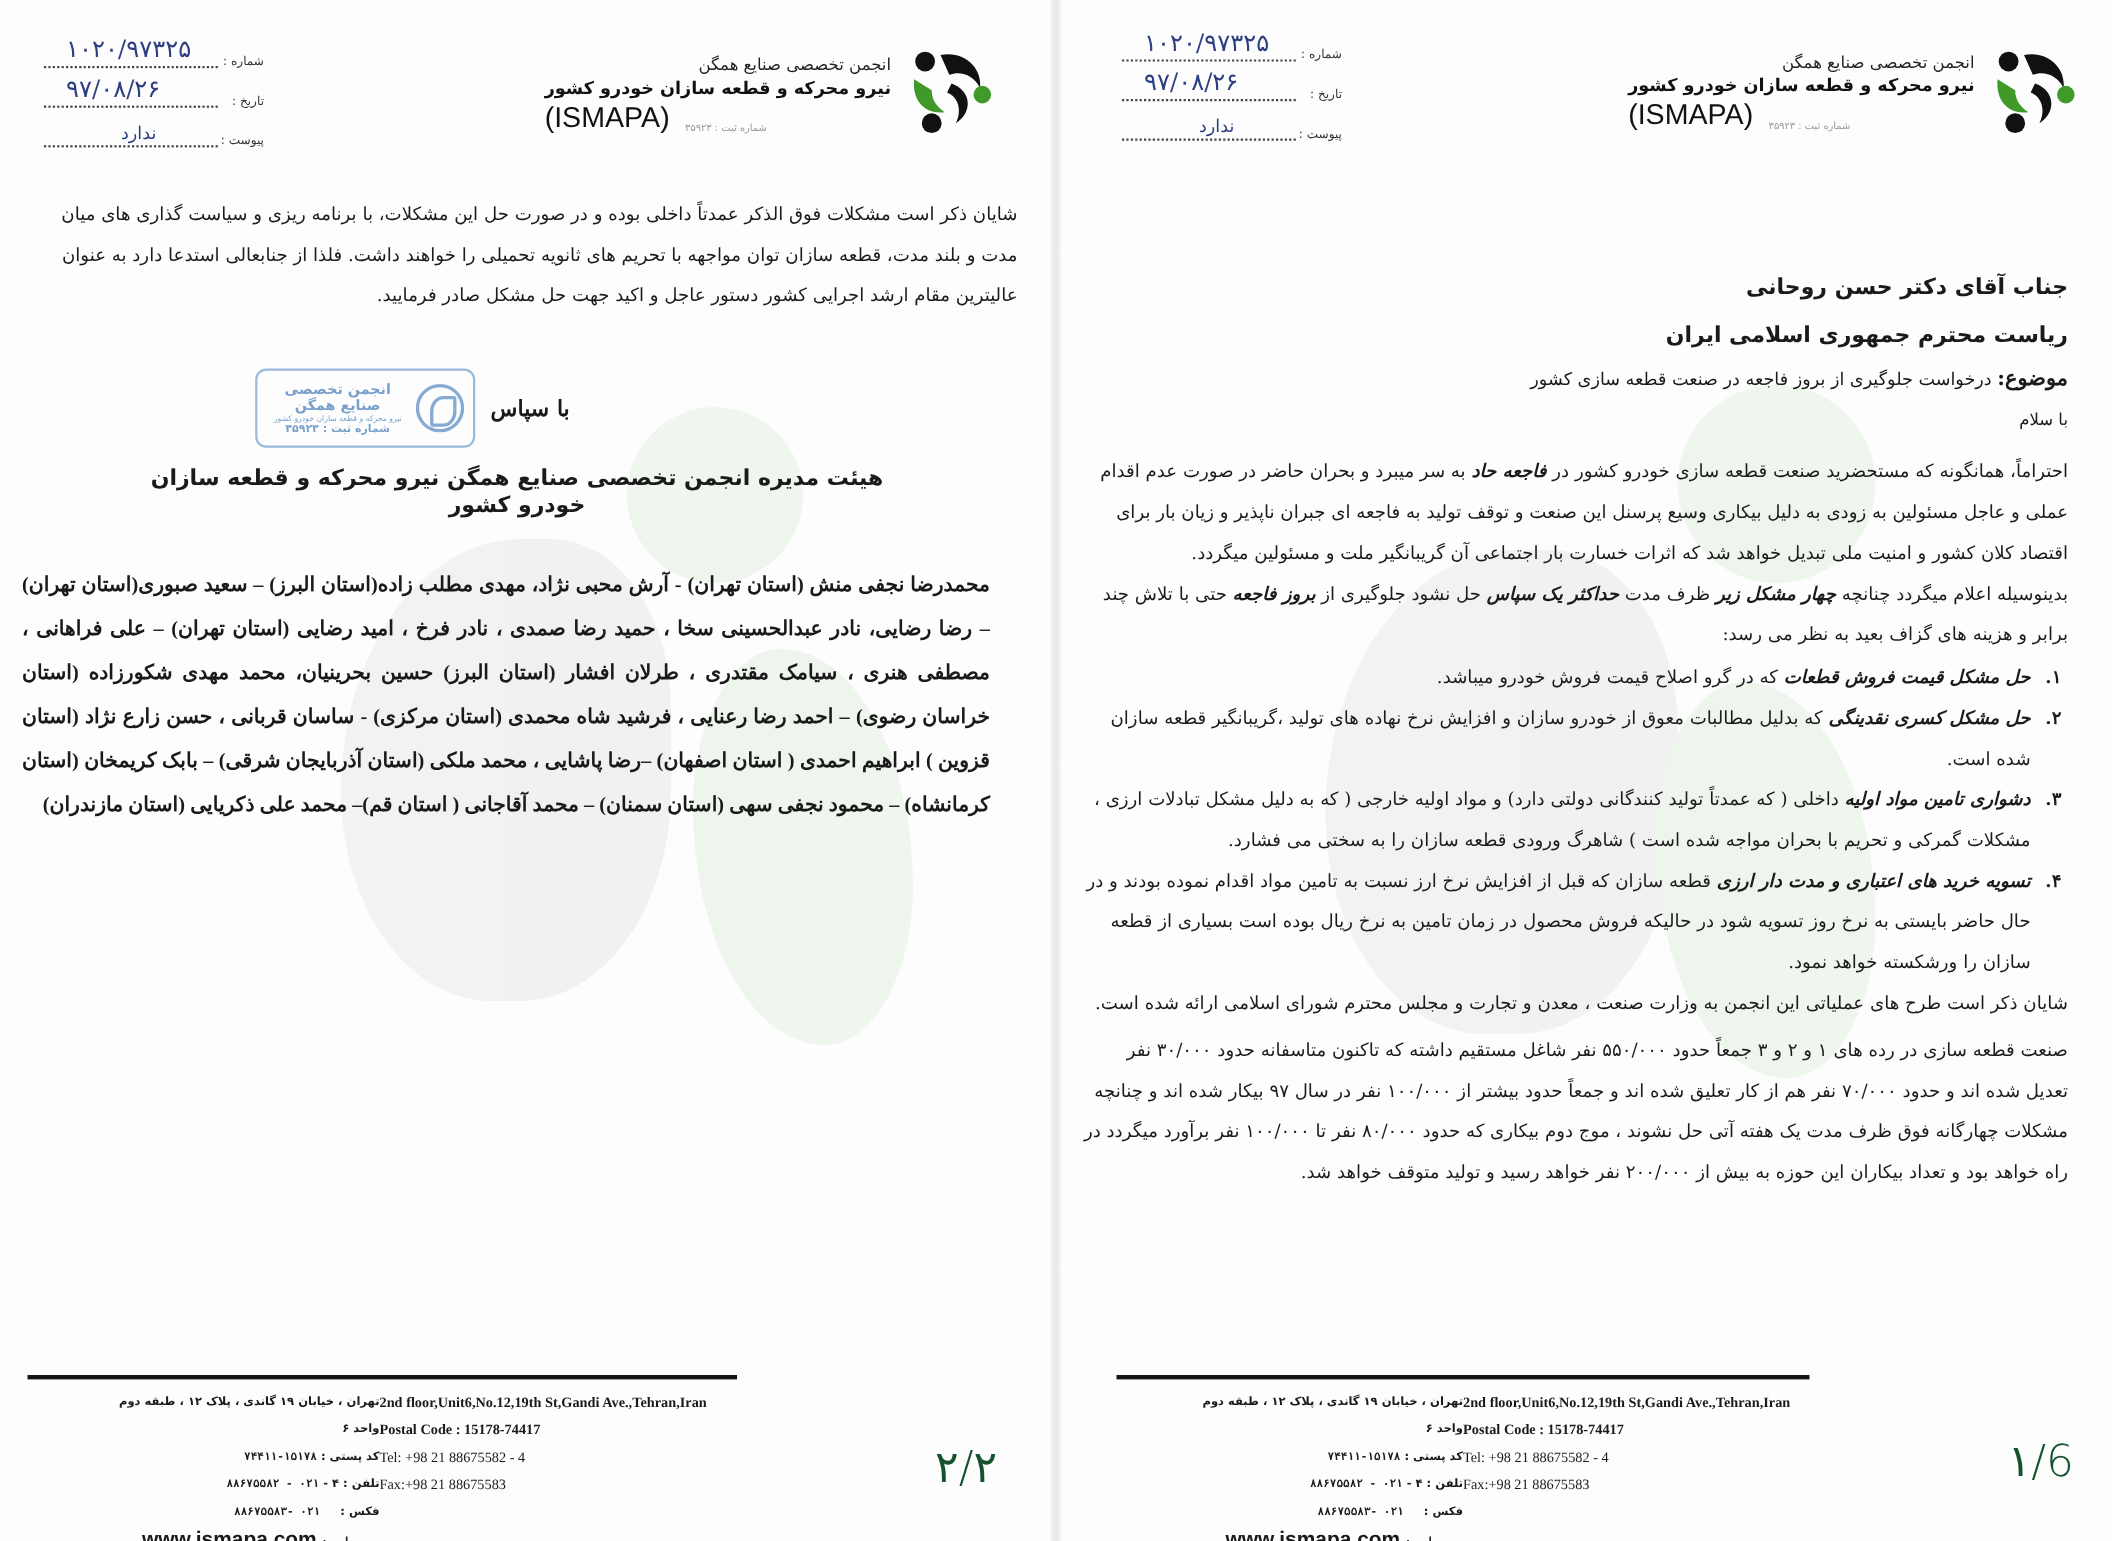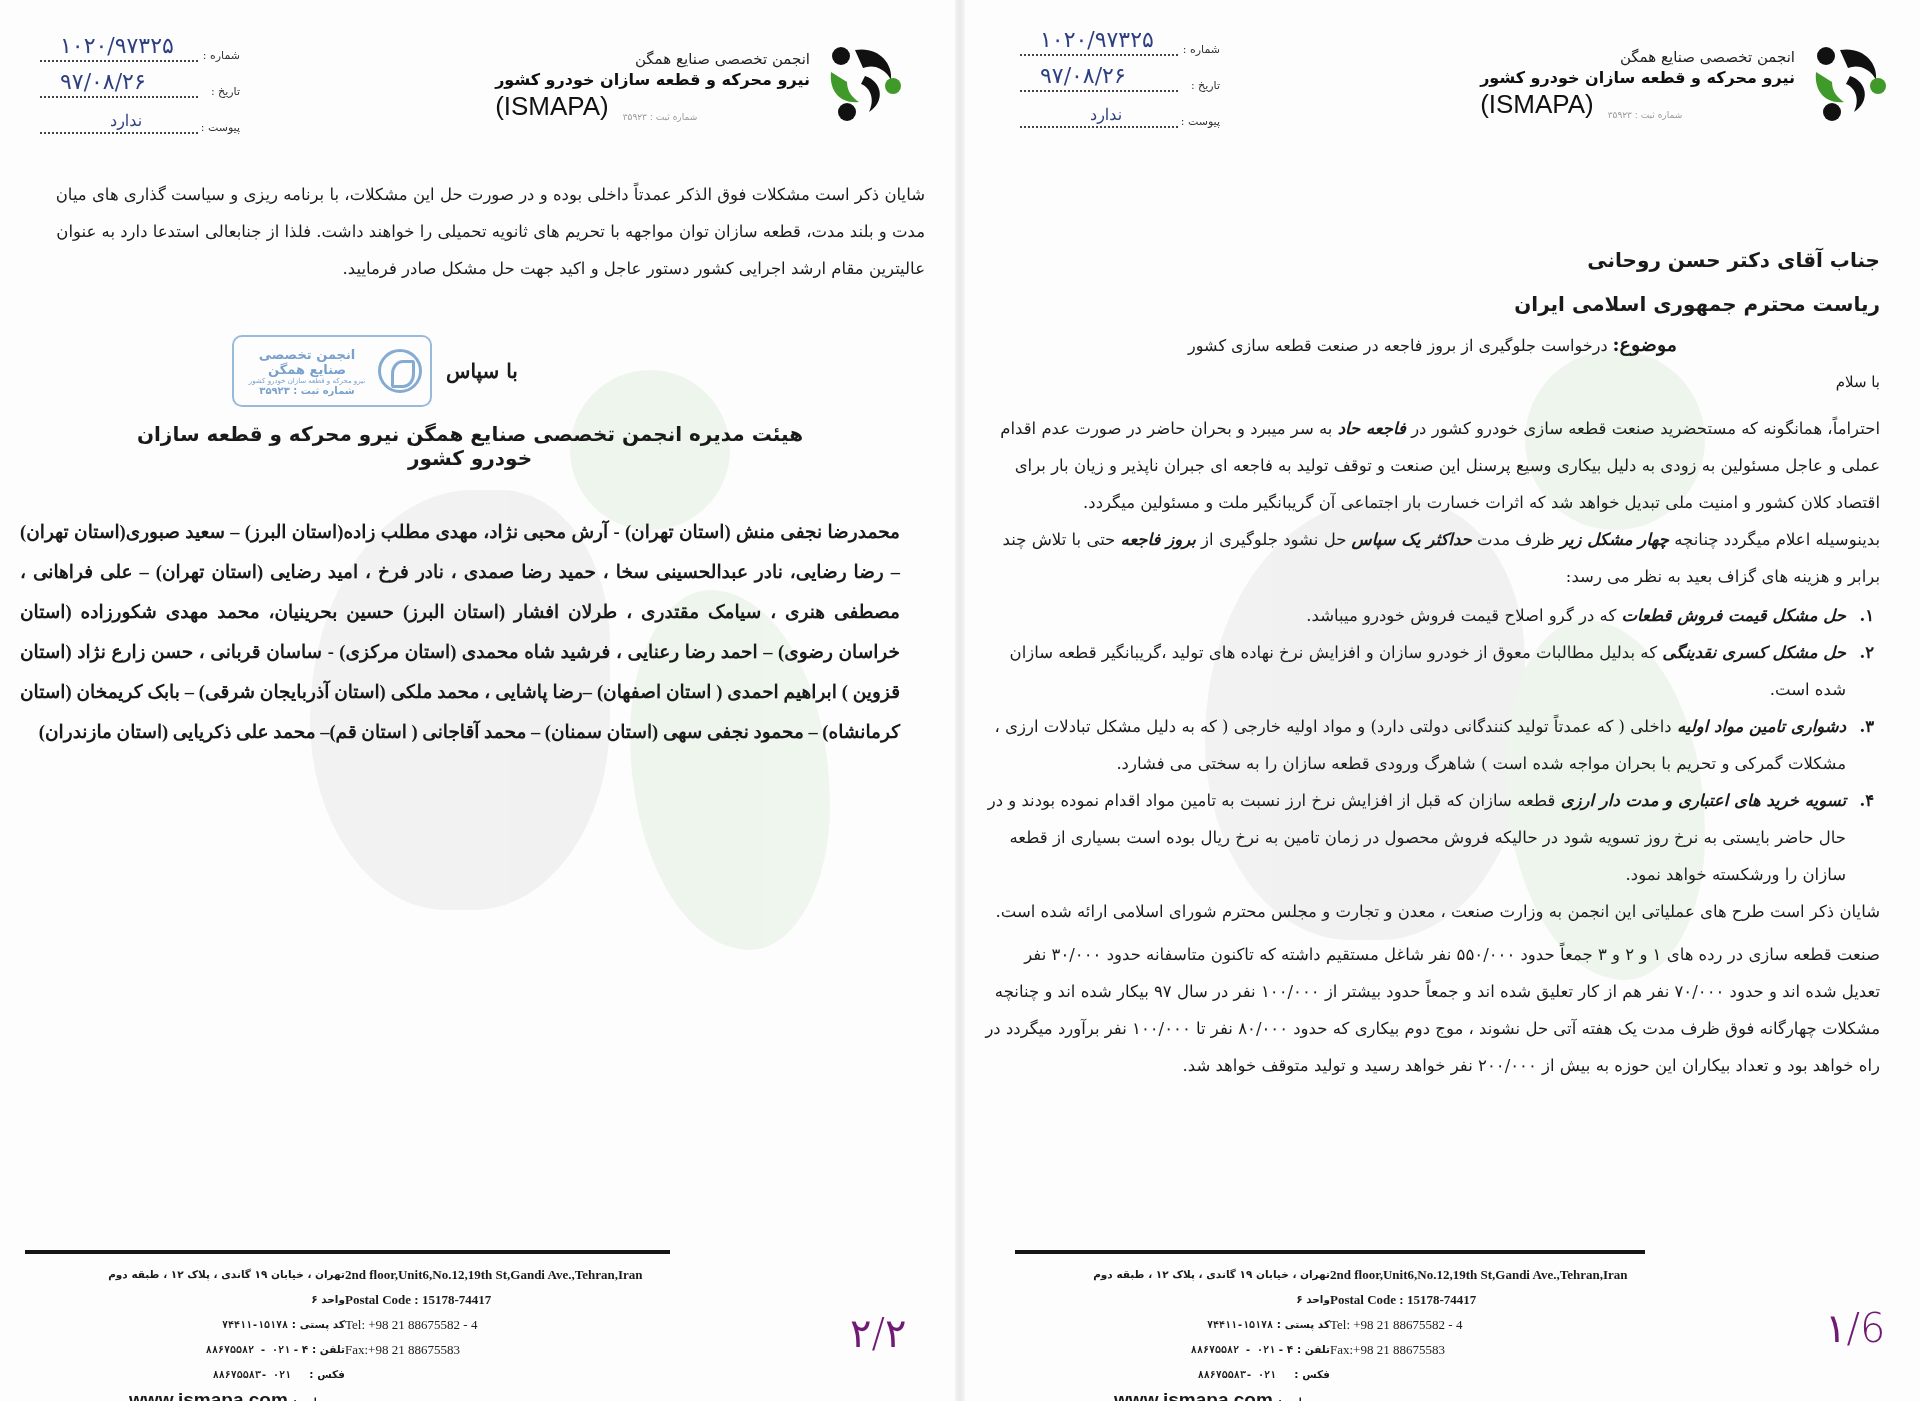--- a/index.html
+++ b/index.html
@@ -61,21 +61,21 @@
   .footer { position: absolute; top: 1250px; height: 140px; }
   .footer-rule { position: absolute; top: 0; height: 4px; background: #151515; }
   .fcol { position: absolute; top: 12px; }
   .fa-col { direction: rtl; text-align: right; font-size: 10.5px; font-weight: bold; line-height: 25px; color: #1a1a1a; }
   .fa-col .num { font-family: "DejaVu Sans Mono", monospace; font-size: 10px; }
   .en-col { font-family: "Liberation Serif", serif; font-size: 13px; line-height: 25px; color: #1a1a1a; }
   .en-col .sans { font-family: Liberation Serif, serif; font-size: 13px; }
   .en-col .bold { font-weight: bold; }
   .web-row { font-family: "Liberation Sans", sans-serif; font-size: 19px; line-height: 26px; }
   .email-row { font-family: "Liberation Sans", sans-serif; font-size: 19px; line-height: 26px; margin-top: 40px; }
-  .page-no { position: absolute; font-family: "DejaVu Sans", sans-serif; font-size: 40px; color: #701a75; font-weight: 200; }
+  .page-no { position: absolute; font-family: "DejaVu Sans", sans-serif; font-size: 40px; color: #14532d; font-weight: 200; }
 </style>
 </head>
 <body>
 
 <div class="page page-left">
 
   <div class="watermark" style="left:250px;top:330px;width:600px;height:700px;">
     <div class="wm-blob" style="left:320px;top:40px;width:160px;height:160px;background:#3f9a2a;"></div>
     <div class="wm-blob" style="left:60px;top:160px;width:300px;height:420px;background:#666;border-radius:60% 40% 50% 50%;"></div>
     <div class="wm-blob" style="left:380px;top:260px;width:200px;height:360px;background:#3f9a2a;border-radius:40% 60% 40% 60%;"></div>
@@ -197,21 +197,21 @@
         <span class="meta-label">پیوست :</span>
         <span class="meta-dots"></span>
         <span class="meta-value small">ندارد</span>
       </div>
     </div>
   </div>
 
   <div class="rtl" style="position:absolute;left:20px;top:238px;width:895px;">
     <div class="addressee">جناب آقای دکتر حسن روحانی</div>
     <div class="addressee">ریاست محترم جمهوری اسلامی ایران</div>
-    <div class="subject-row" style="font-family:'DejaVu Serif',serif;text-align:center;">
+    <div class="subject-row" style="font-family:'DejaVu Serif',serif;">
       <span class="subject-label">موضوع:</span>
       <span>درخواست جلوگیری از بروز فاجعه در صنعت قطعه سازی کشور</span>
     </div>
     <div style="font-family:'DejaVu Serif',serif;font-size:15px;line-height:36px;">با سلام</div>
   </div>
 
   <div class="body-text rtl" style="left:20px;top:410px;width:895px;">
     <p>
       <span>احتراماً، همانگونه که مستحضرید صنعت قطعه سازی خودرو کشور در </span><span class="bi">فاجعه حاد</span><span> به سر میبرد و بحران حاضر در صورت عدم اقدام عملی و عاجل مسئولین به زودی به دلیل بیکاری وسیع پرسنل این صنعت و توقف تولید به  فاجعه ای جبران ناپذیر و زیان بار برای اقتصاد کلان کشور و امنیت ملی تبدیل خواهد شد که اثرات خسارت بار اجتماعی آن گریبانگیر ملت و مسئولین میگردد.</span>
     </p>

